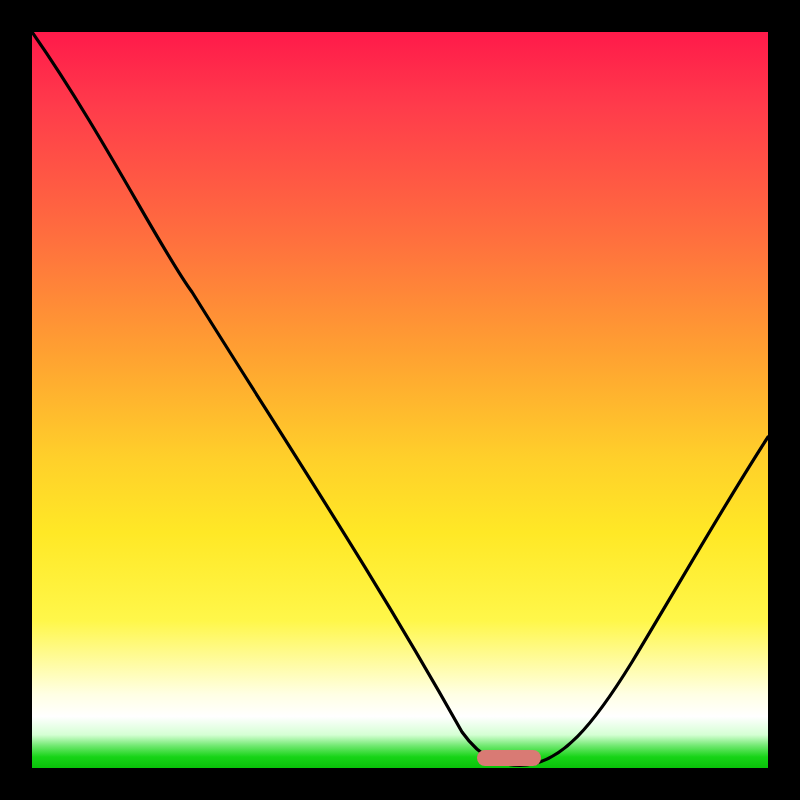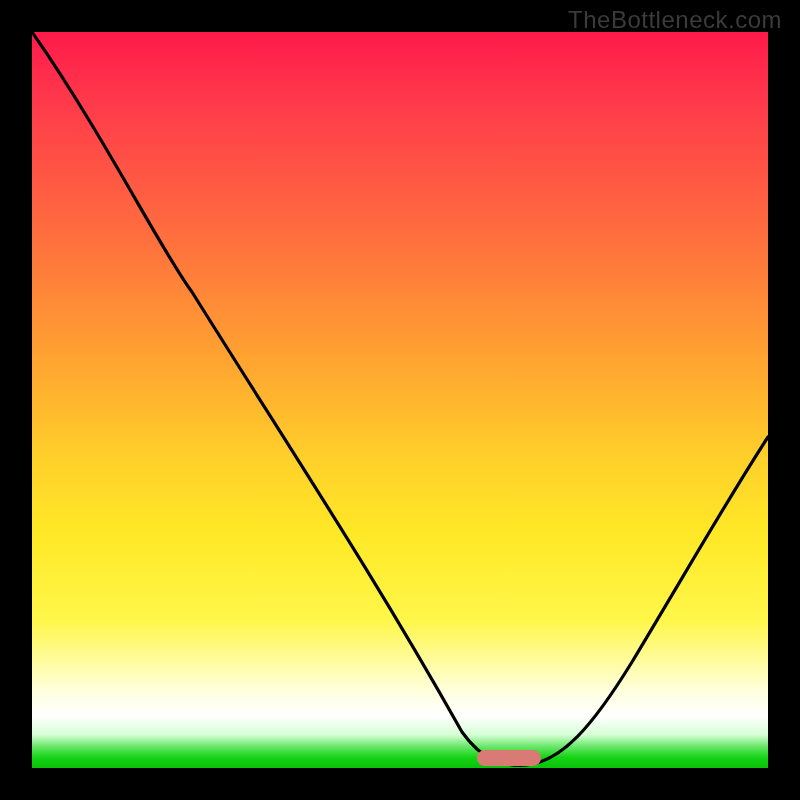--- a/index.html
+++ b/index.html
@@ -70,21 +70,20 @@
     font-size: 24px;
     color: #3b3b3b;
     letter-spacing: 0.5px;
     user-select: none;
   }
 </style>
 </head>
 <body>
 
 <div class="frame">
-  <div class="watermark">TheBottleneck.com</div>
 
   <div class="stage">
     <div class="gradient"></div>
 
     <svg class="curve-svg" viewBox="0 0 736 736" preserveAspectRatio="none">
       <path fill="none" stroke="#000" stroke-width="3.2" stroke-linecap="round" stroke-linejoin="round" d="M 0 0 C 70 100, 130 220, 160 260 C 260 420, 340 540, 430 700 C 450 728, 470 735, 495 733 C 530 729, 560 695, 600 630 C 660 530, 700 460, 736 405"></path>
     </svg>
 
     <div class="marker" style="left: 445px; top: 718px; width: 64px; height: 16px;"></div>
   </div>

